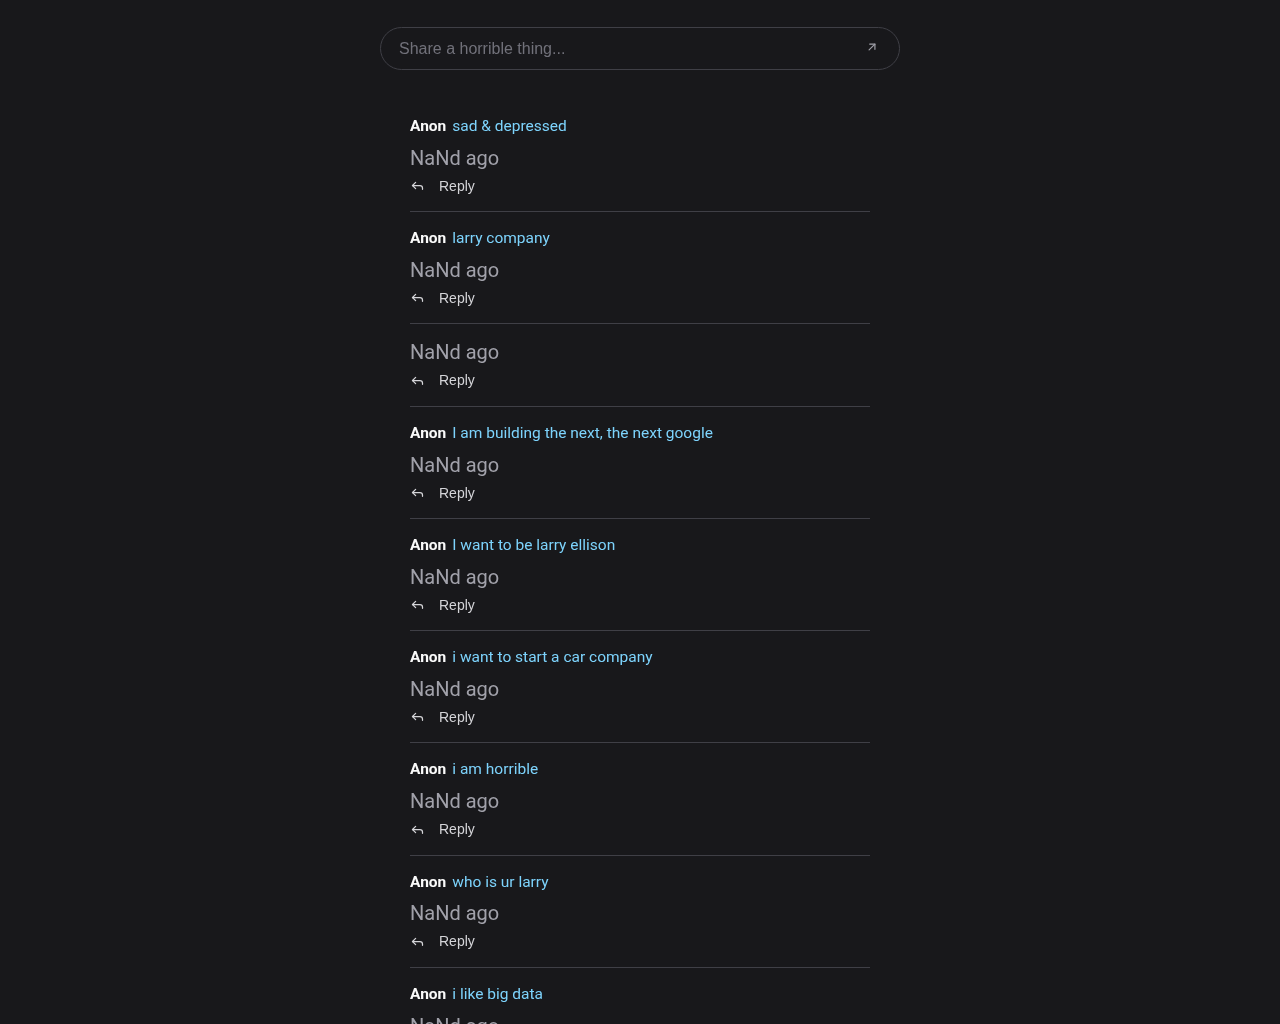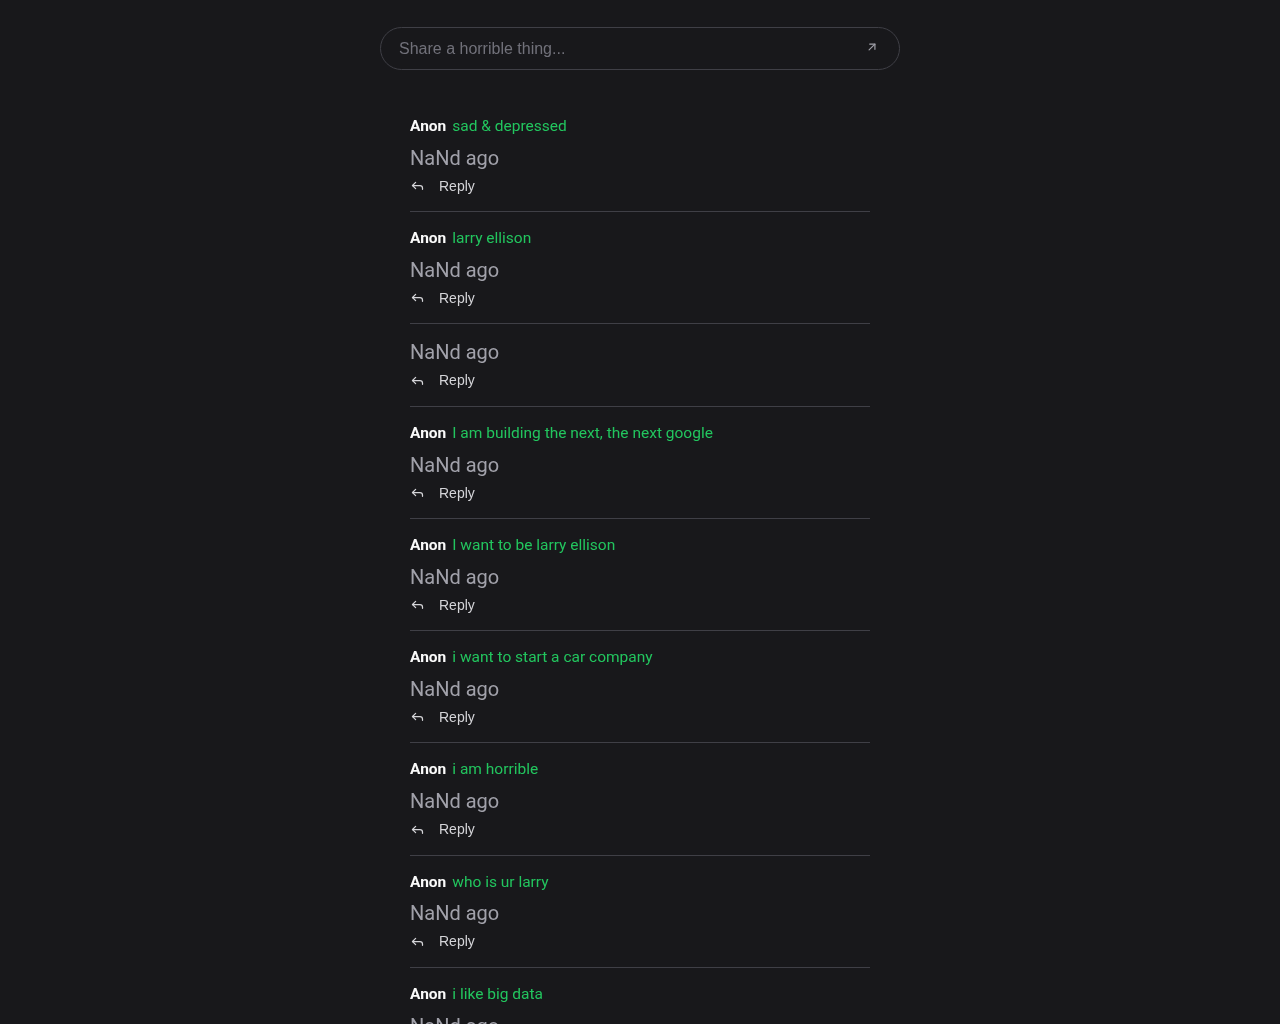--- a/index.html
+++ b/index.html
@@ -65,21 +65,21 @@
     line-height: 1.4;
     margin-bottom: 8px;
   }
   .author {
     font-weight: 700;
     color: #fafafa;
     margin-right: 6px;
     text-align: right;
   }
   .content {
-    color: #22c55e;
+    color: #7dd3fc;
     font-weight: 400;
   }
   .timestamp {
     color: #a1a1aa;
     font-size: 20px;
     margin-bottom: 6px;
   }
   .reply-btn {
     display: inline-flex;
     align-items: center;
@@ -124,21 +124,21 @@
   <div class="posts" id="post-list">
       <div class="post"><div class="post-header"><span class="author">Anon</span><span class="content">sad &amp; depressed</span></div><div class="timestamp">NaNd ago</div><button class="reply-btn">
           <span style="display: inline-flex;">
             <svg viewBox="0 0 24 24" fill="none" stroke="currentColor" stroke-width="2" stroke-linecap="round" stroke-linejoin="round">
               <polyline points="9 17 4 12 9 7"></polyline>
               <path d="M20 18v-2a4 4 0 0 0-4-4H4"></path>
             </svg>
           </span>
           <span>Reply</span>
         </button></div>
-      <div class="post"><div class="post-header"><span class="author">Anon</span><span class="content">larry ellison</span></div><div class="timestamp">NaNd ago</div><button class="reply-btn">
+      <div class="post"><div class="post-header"><span class="author">Anon</span><span class="content">larry company</span></div><div class="timestamp">NaNd ago</div><button class="reply-btn">
           <span style="display: inline-flex;">
             <svg viewBox="0 0 24 24" fill="none" stroke="currentColor" stroke-width="2" stroke-linecap="round" stroke-linejoin="round">
               <polyline points="9 17 4 12 9 7"></polyline>
               <path d="M20 18v-2a4 4 0 0 0-4-4H4"></path>
             </svg>
           </span>
           <span>Reply</span>
         </button></div>
       <div class="post"><div class="timestamp">NaNd ago</div><button class="reply-btn">
           <span style="display: inline-flex;">

